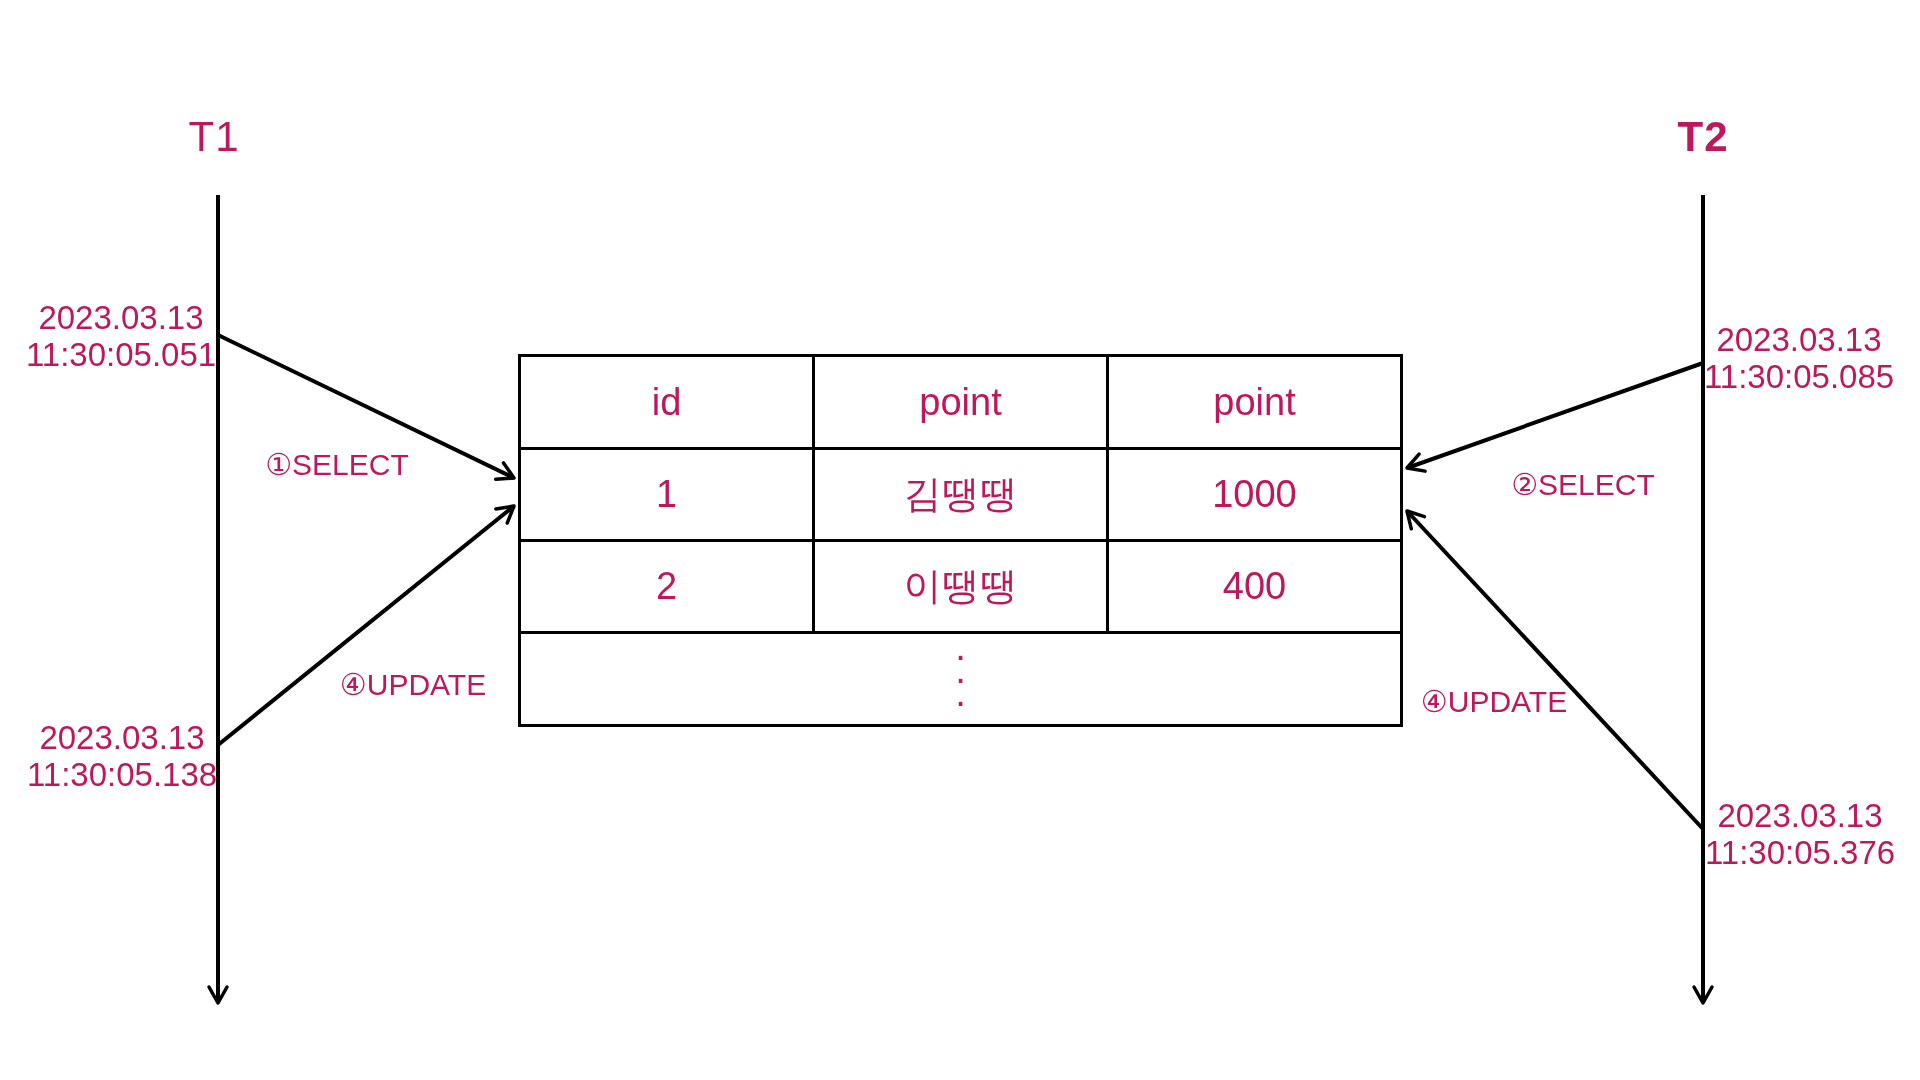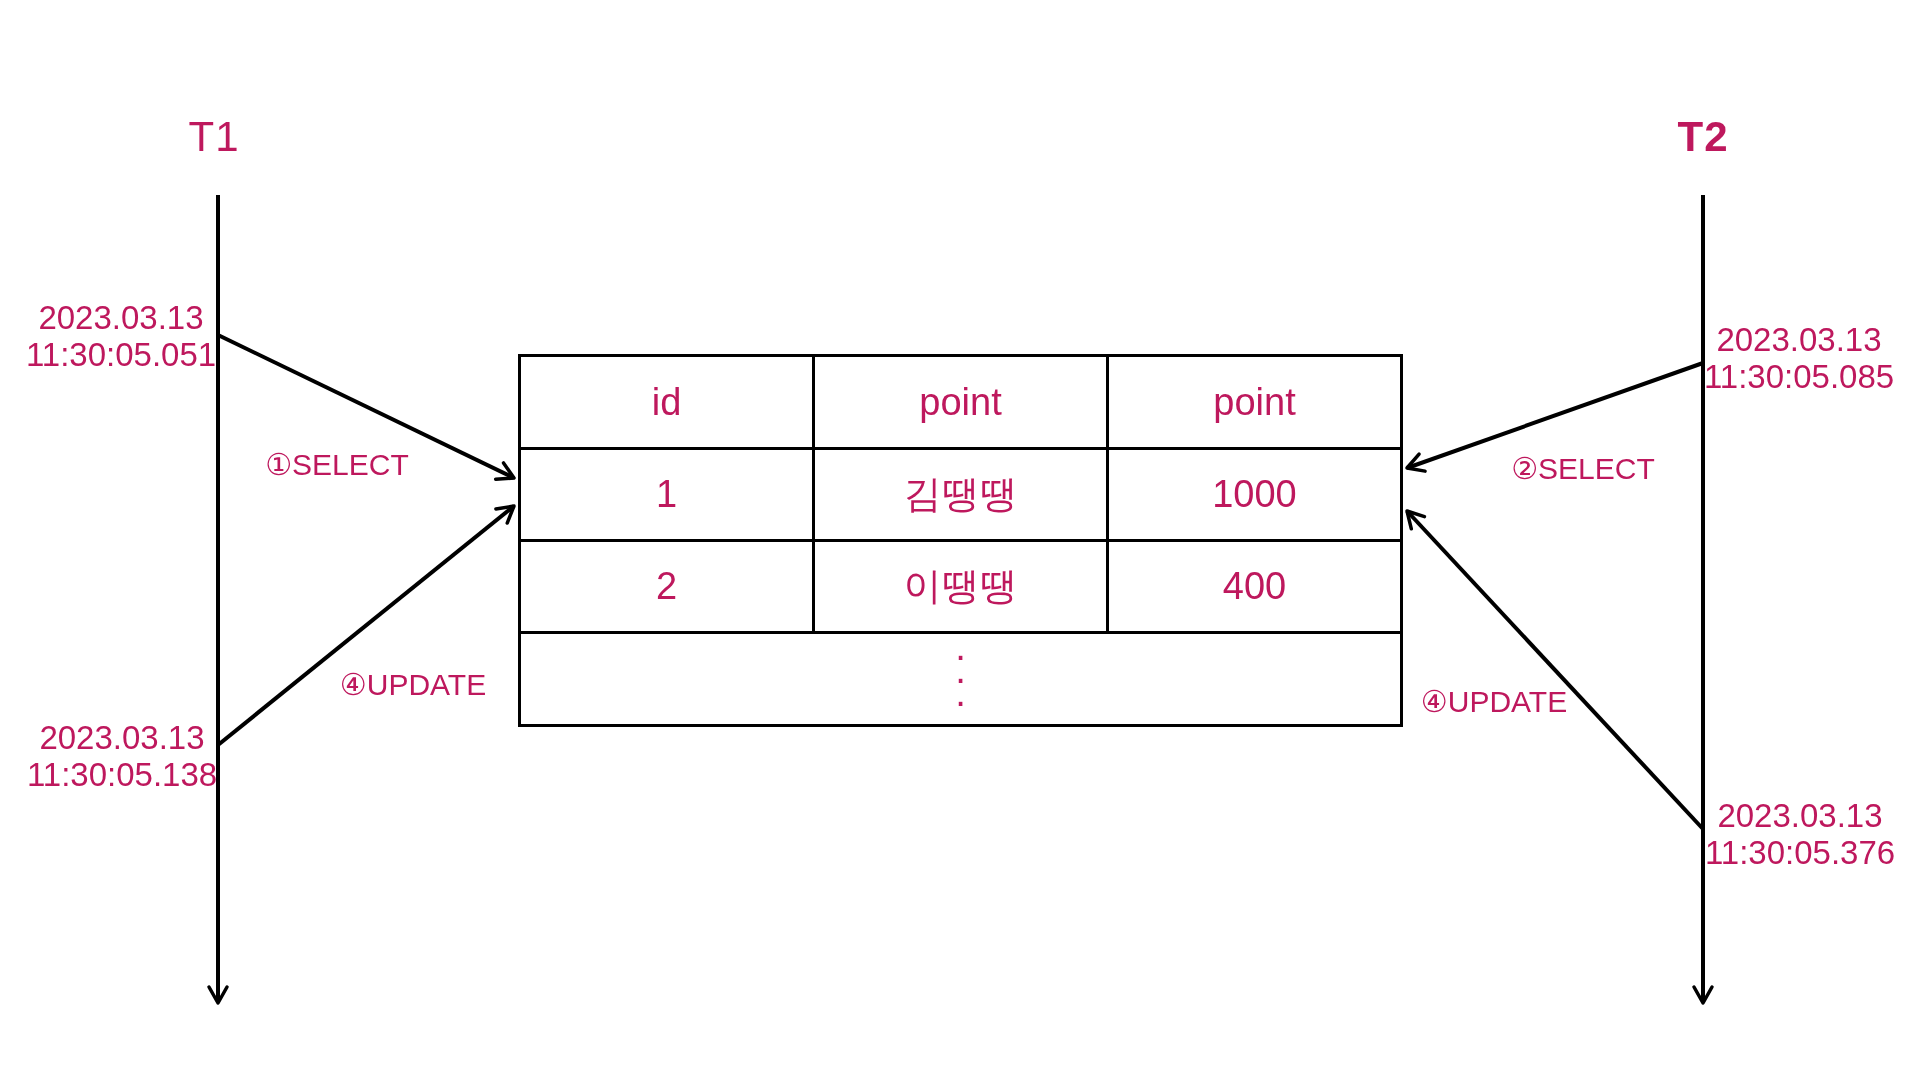--- a/index.html
+++ b/index.html
@@ -58,21 +58,21 @@
   <div class="abs ts" style="left:122px;top:756px;">
     <div>2023.03.13</div>
     <div>11:30:05.138</div>
   </div>
   <div class="abs ts" style="left:1800px;top:834px;">
     <div>2023.03.13</div>
     <div>11:30:05.376</div>
   </div>
 
   <div class="abs op" style="left:337px;top:448px;">①SELECT</div>
-  <div class="abs op" style="left:1583px;top:452px;text-align:right;">②SELECT</div>
+  <div class="abs op" style="left:1583px;top:468px;text-align:right;">②SELECT</div>
   <div class="abs op" style="left:413px;top:668px;">④UPDATE</div>
   <div class="abs op" style="left:1494px;top:685px;">④UPDATE</div>
 
   <table class="db">
     <tbody>
         <tr class="r-head">
       <td>id</td>
       <td>point</td>
       <td>point</td>
     </tr>

